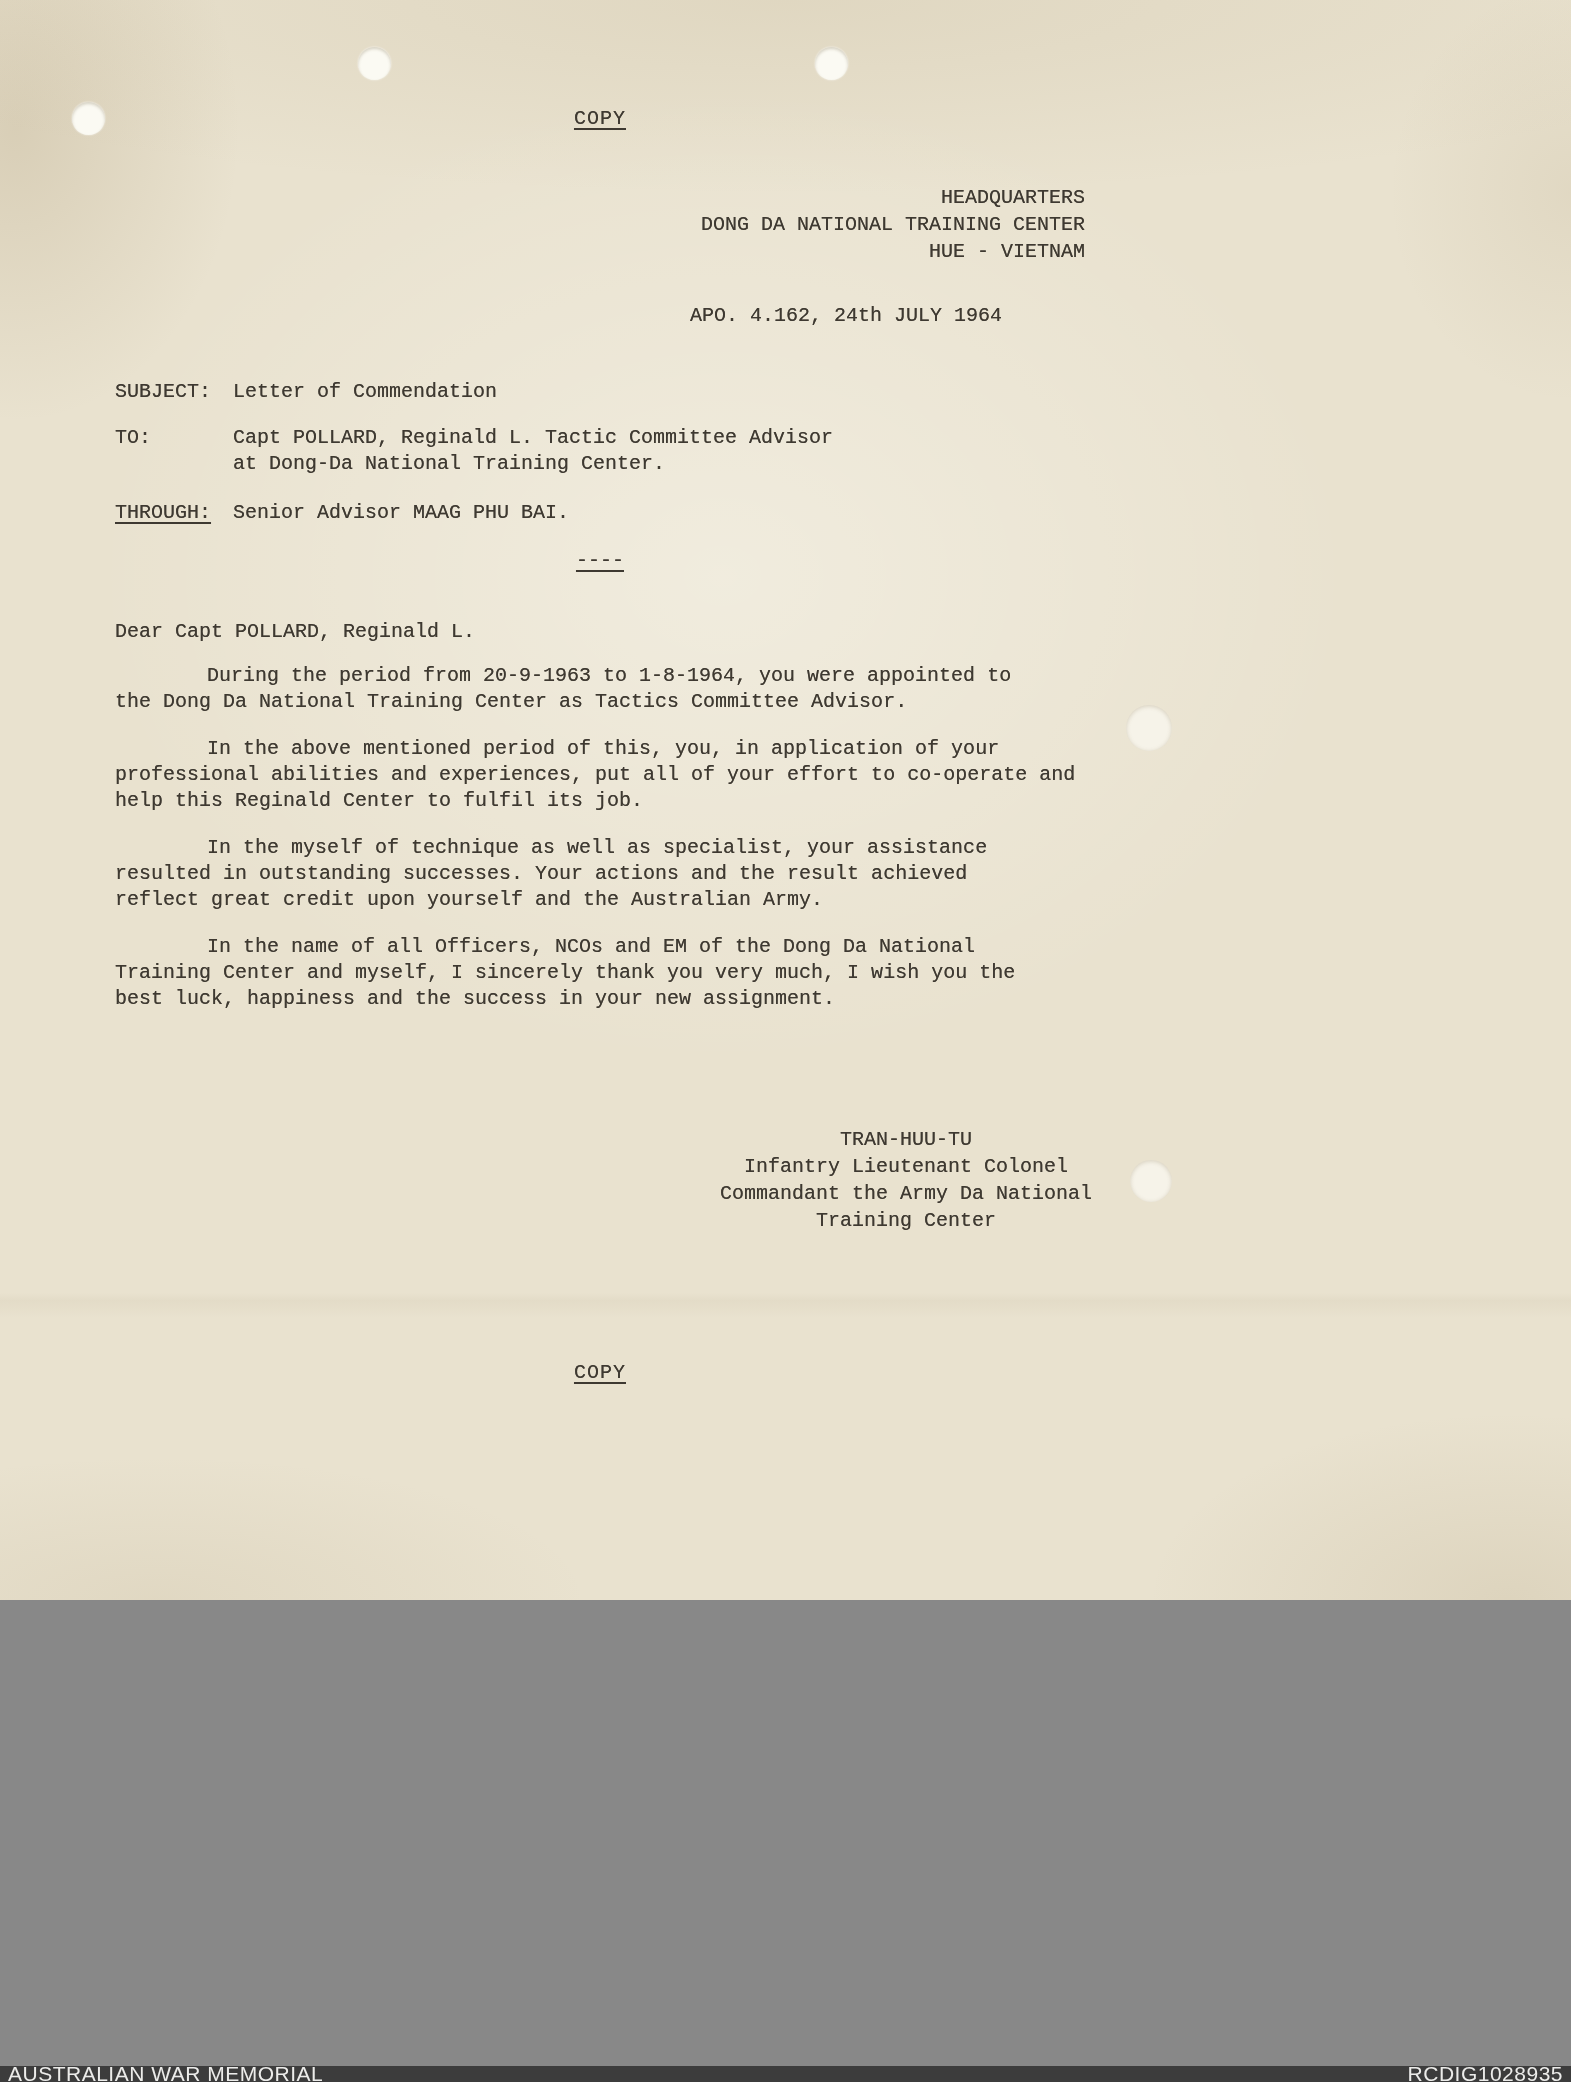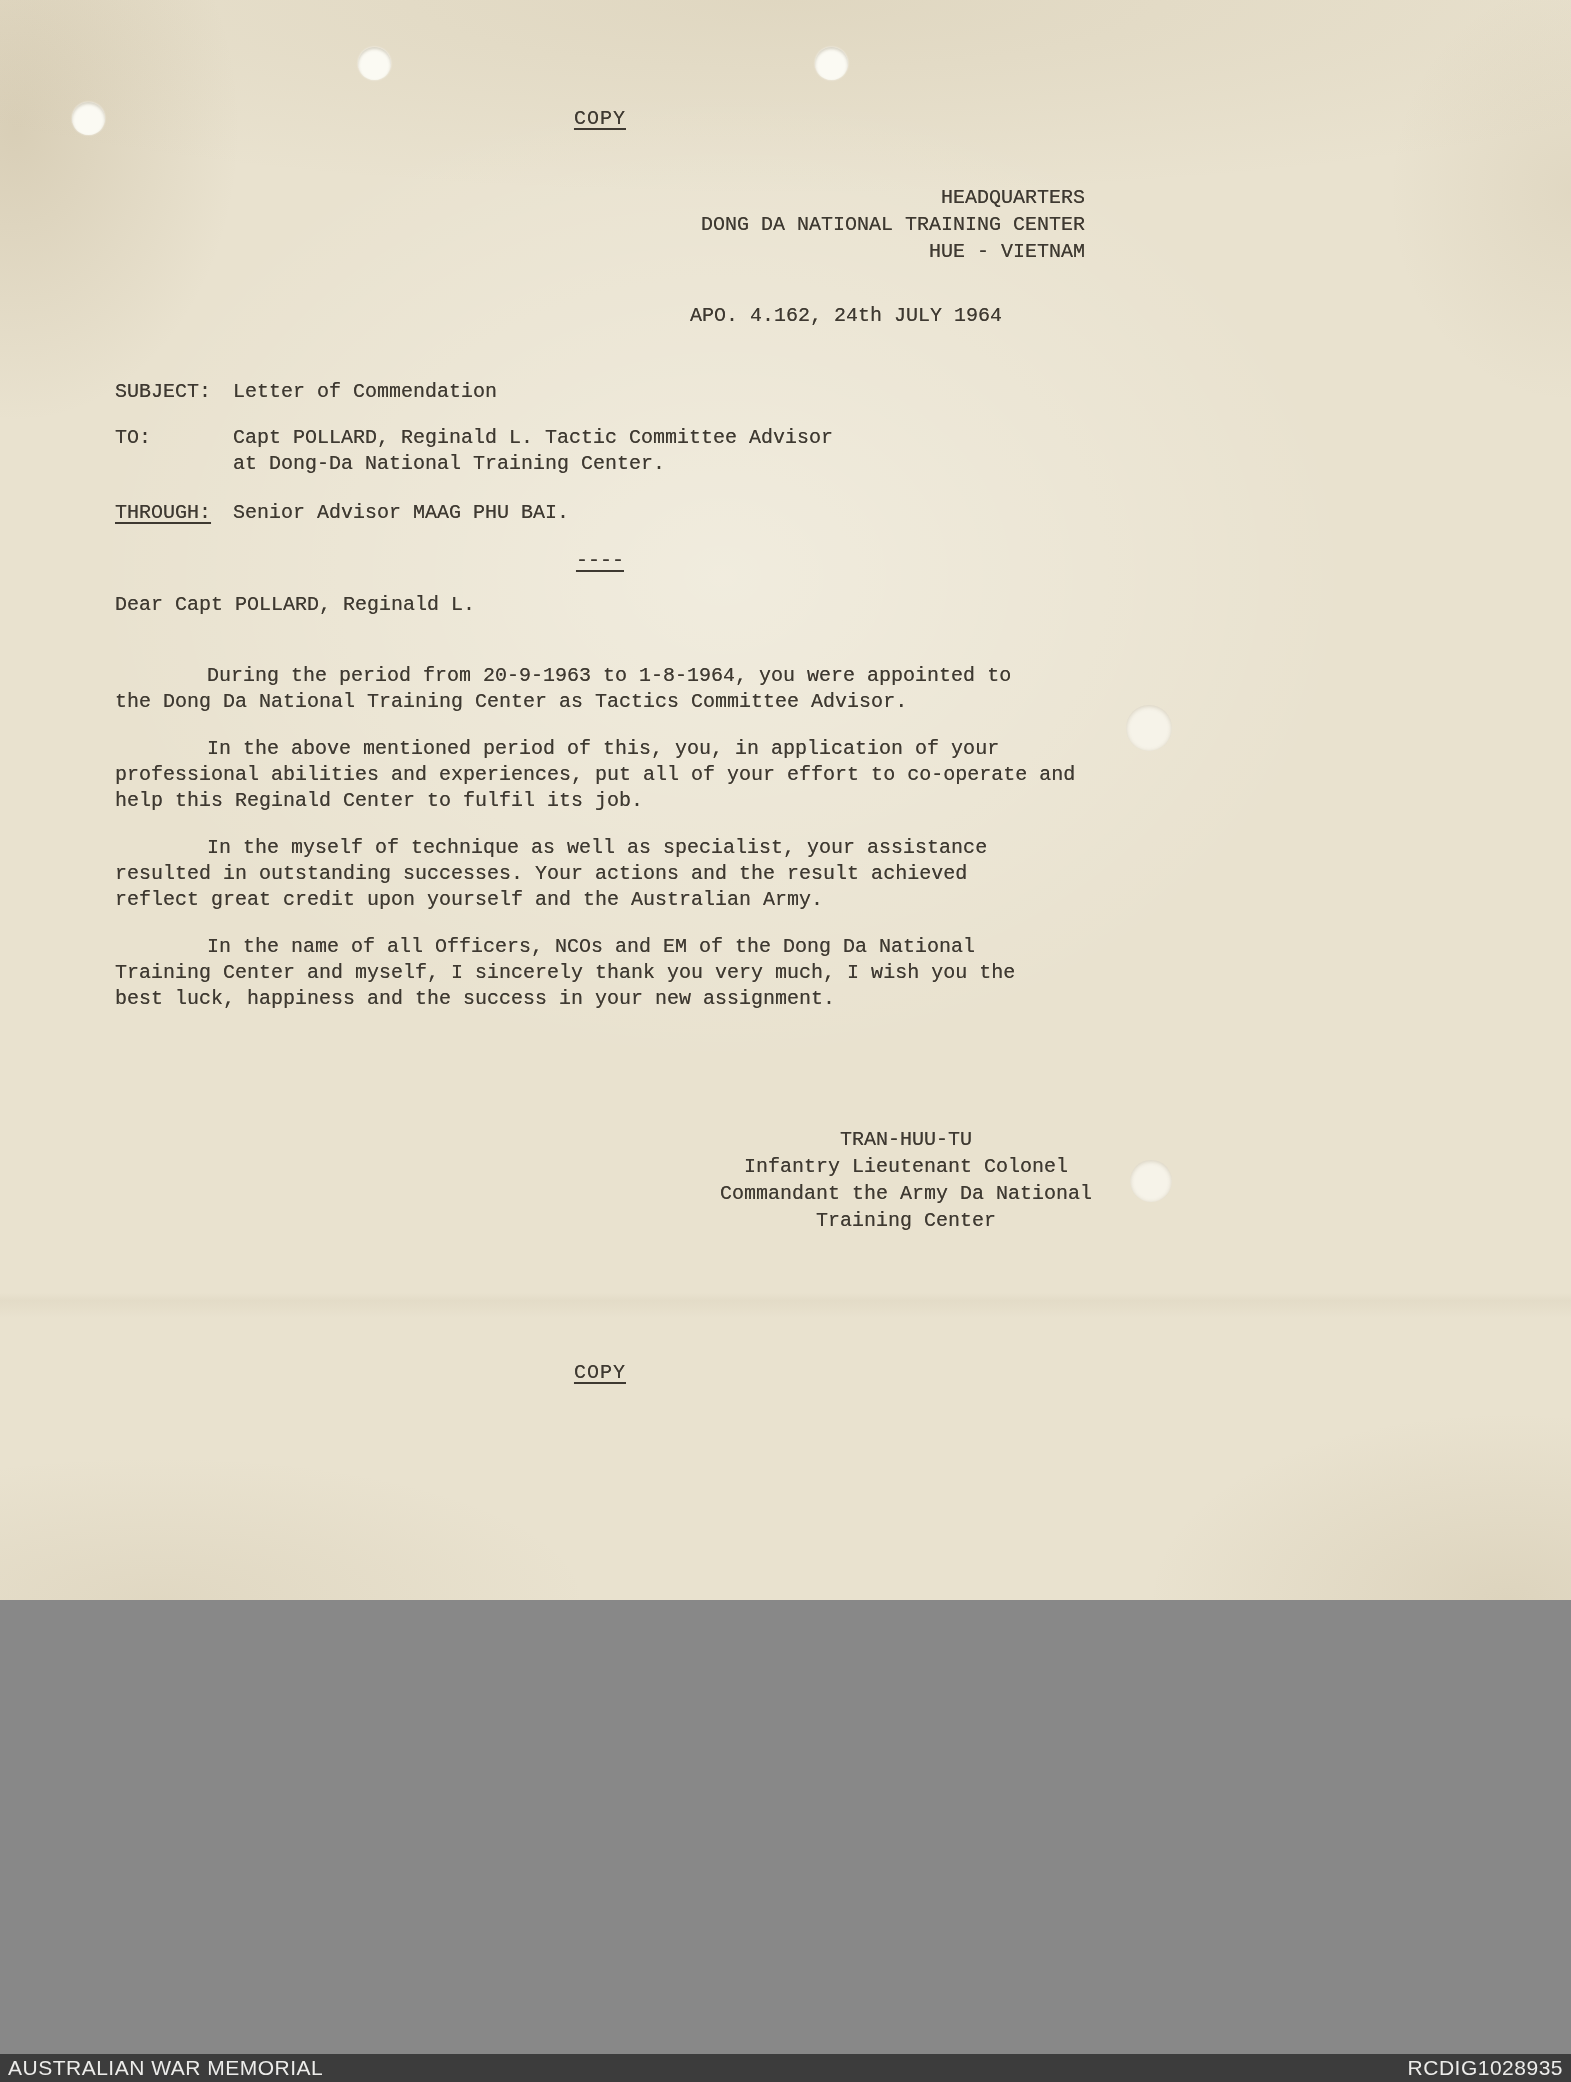--- a/index.html
+++ b/index.html
@@ -80,21 +80,21 @@
   .field-value div { display: block; }
 
   .separator {
     top: 549px;
     left: 115px;
     width: 970px;
     text-align: center;
     font-size: 20px;
   }
   .salutation {
-    top: 593px;
+    top: 620px;
     left: 115px;
     font-size: 20px;
   }
   .body-text {
     top: 663px;
     left: 115px;
     width: 1010px;
     font-size: 20px;
     line-height: 26px;
   }
@@ -132,21 +132,21 @@
   }
   .spot-1 { left: 1126px; top: 705px;  width: 46px; height: 46px; }
   .spot-2 { left: 1130px; top: 1160px; width: 42px; height: 42px; }
 
   
   .footer-bar {
     position: absolute;
     left: 0;
     bottom: 0;
     width: 1571px;
-    height: 28px;
+    height: 16px;
     background: #3c3c3c;
     color: #ececea;
     font-family: "Liberation Sans", "DejaVu Sans", sans-serif;
     font-size: 21px;
     display: flex;
     align-items: center;
     justify-content: space-between;
     padding: 0 8px;
     box-sizing: border-box;
     letter-spacing: 0.5px;

